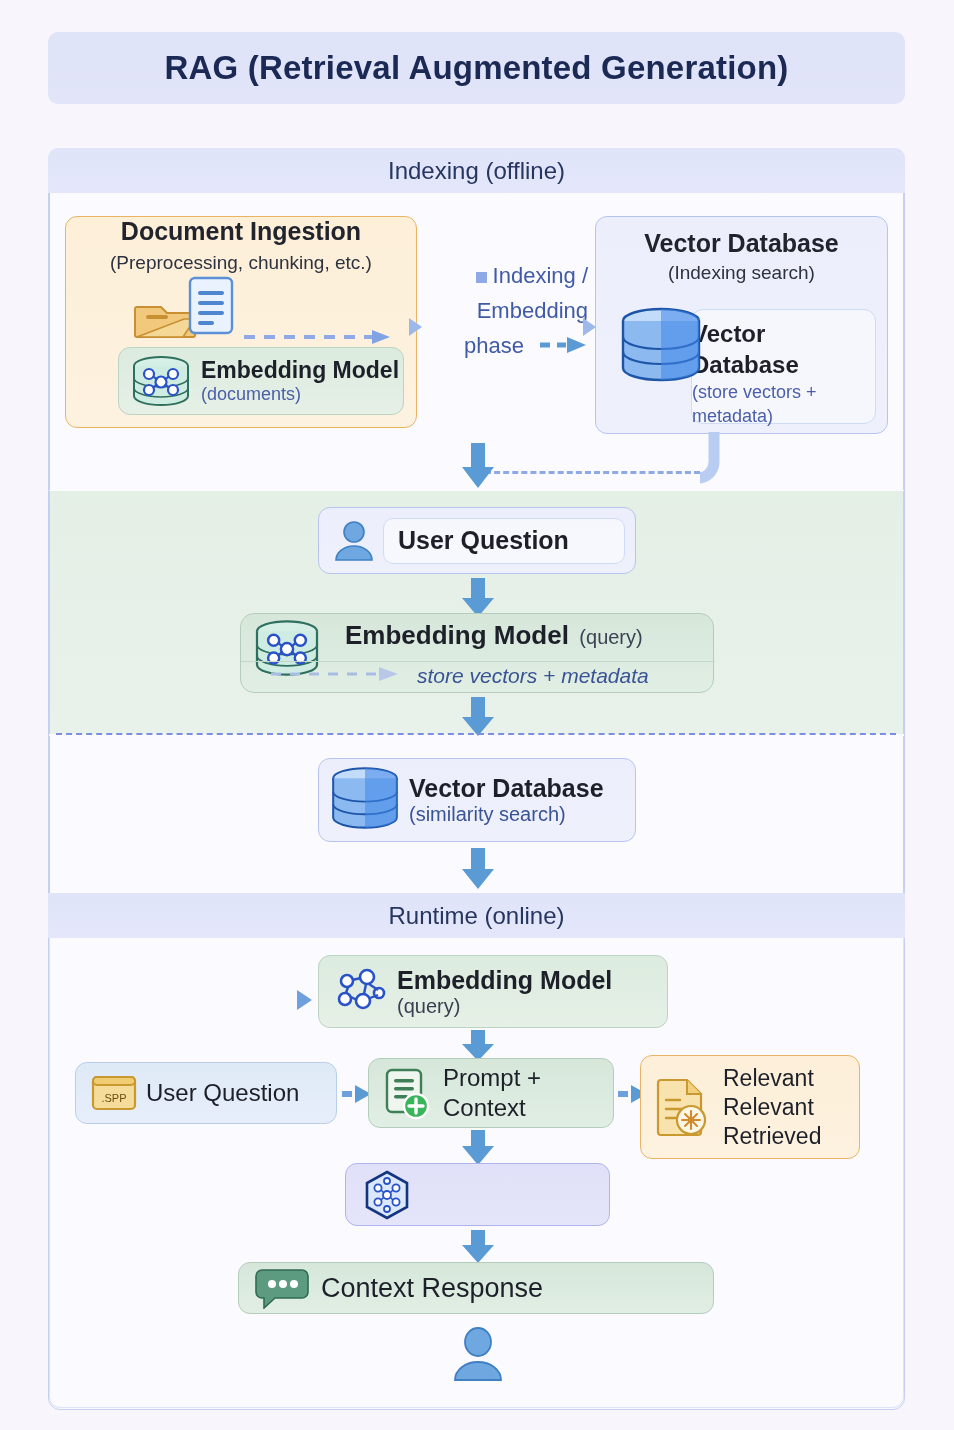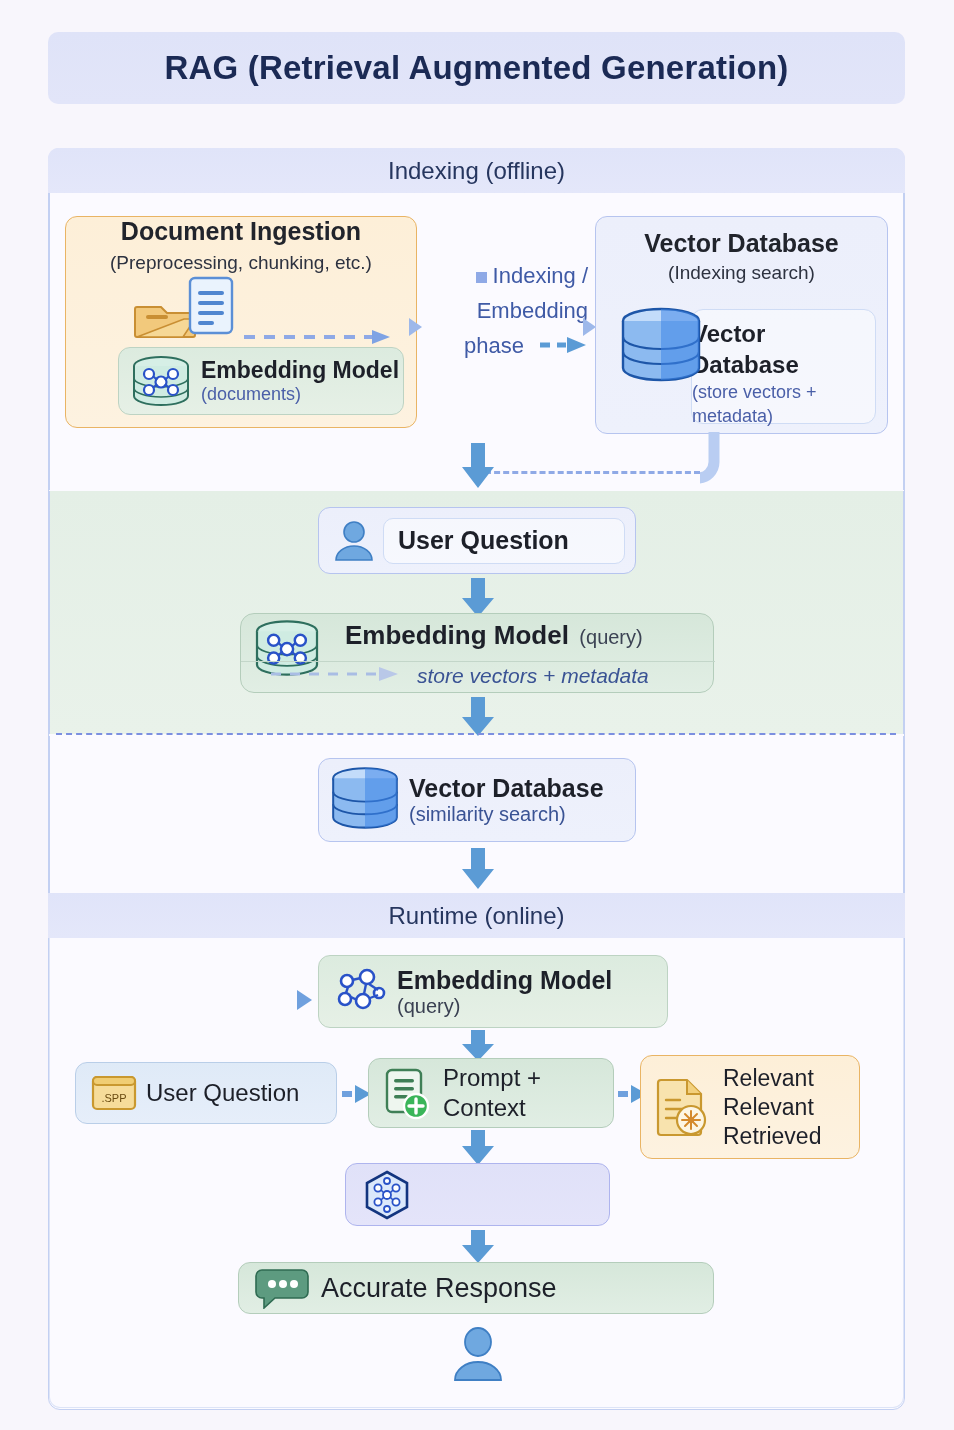--- a/index.html
+++ b/index.html
@@ -499,21 +499,21 @@
   <div class="box box-gsoft" style="left:238px; top:1262px; width:476px; height:52px;">
     <div class="flexrow" style="height:100%; padding-left:16px;">
       <div>
         <svg width="54" height="42" viewBox="0 0 54 42" class="ico">
           <path d="M7 3 h40 a6 6 0 0 1 6 6 v16 a6 6 0 0 1 -6 6 H20 l-11 10 v-10 H7 a6 6 0 0 1 -6 -6 V9 a6 6 0 0 1 6 -6 z" fill="#5d9b80" stroke="#2f6b52" stroke-width="1.6"></path>
           <circle cx="17" cy="17" r="4" fill="#ffffff"></circle>
           <circle cx="28" cy="17" r="4" fill="#ffffff"></circle>
           <circle cx="39" cy="17" r="4" fill="#ffffff"></circle>
         </svg>
       </div>
-      <span style="margin-left:12px; font-size:27px; color:#1d2029;">Accurate Response</span>
+      <span style="margin-left:12px; font-size:27px; color:#1d2029;">Context Response</span>
     </div>
   </div>
 
   <div style="position:absolute; left:450px; top:1326px;">
     <svg width="56" height="56" viewBox="0 0 56 56" class="ico">
       <ellipse cx="28" cy="16" rx="13" ry="14" fill="#6fa8e0" stroke="#3f7fc4" stroke-width="1.8"></ellipse>
       <path d="M5 54 a23 18 0 0 1 46 0 z" fill="#6fa8e0" stroke="#3f7fc4" stroke-width="1.8"></path>
     </svg>
   </div>
 

